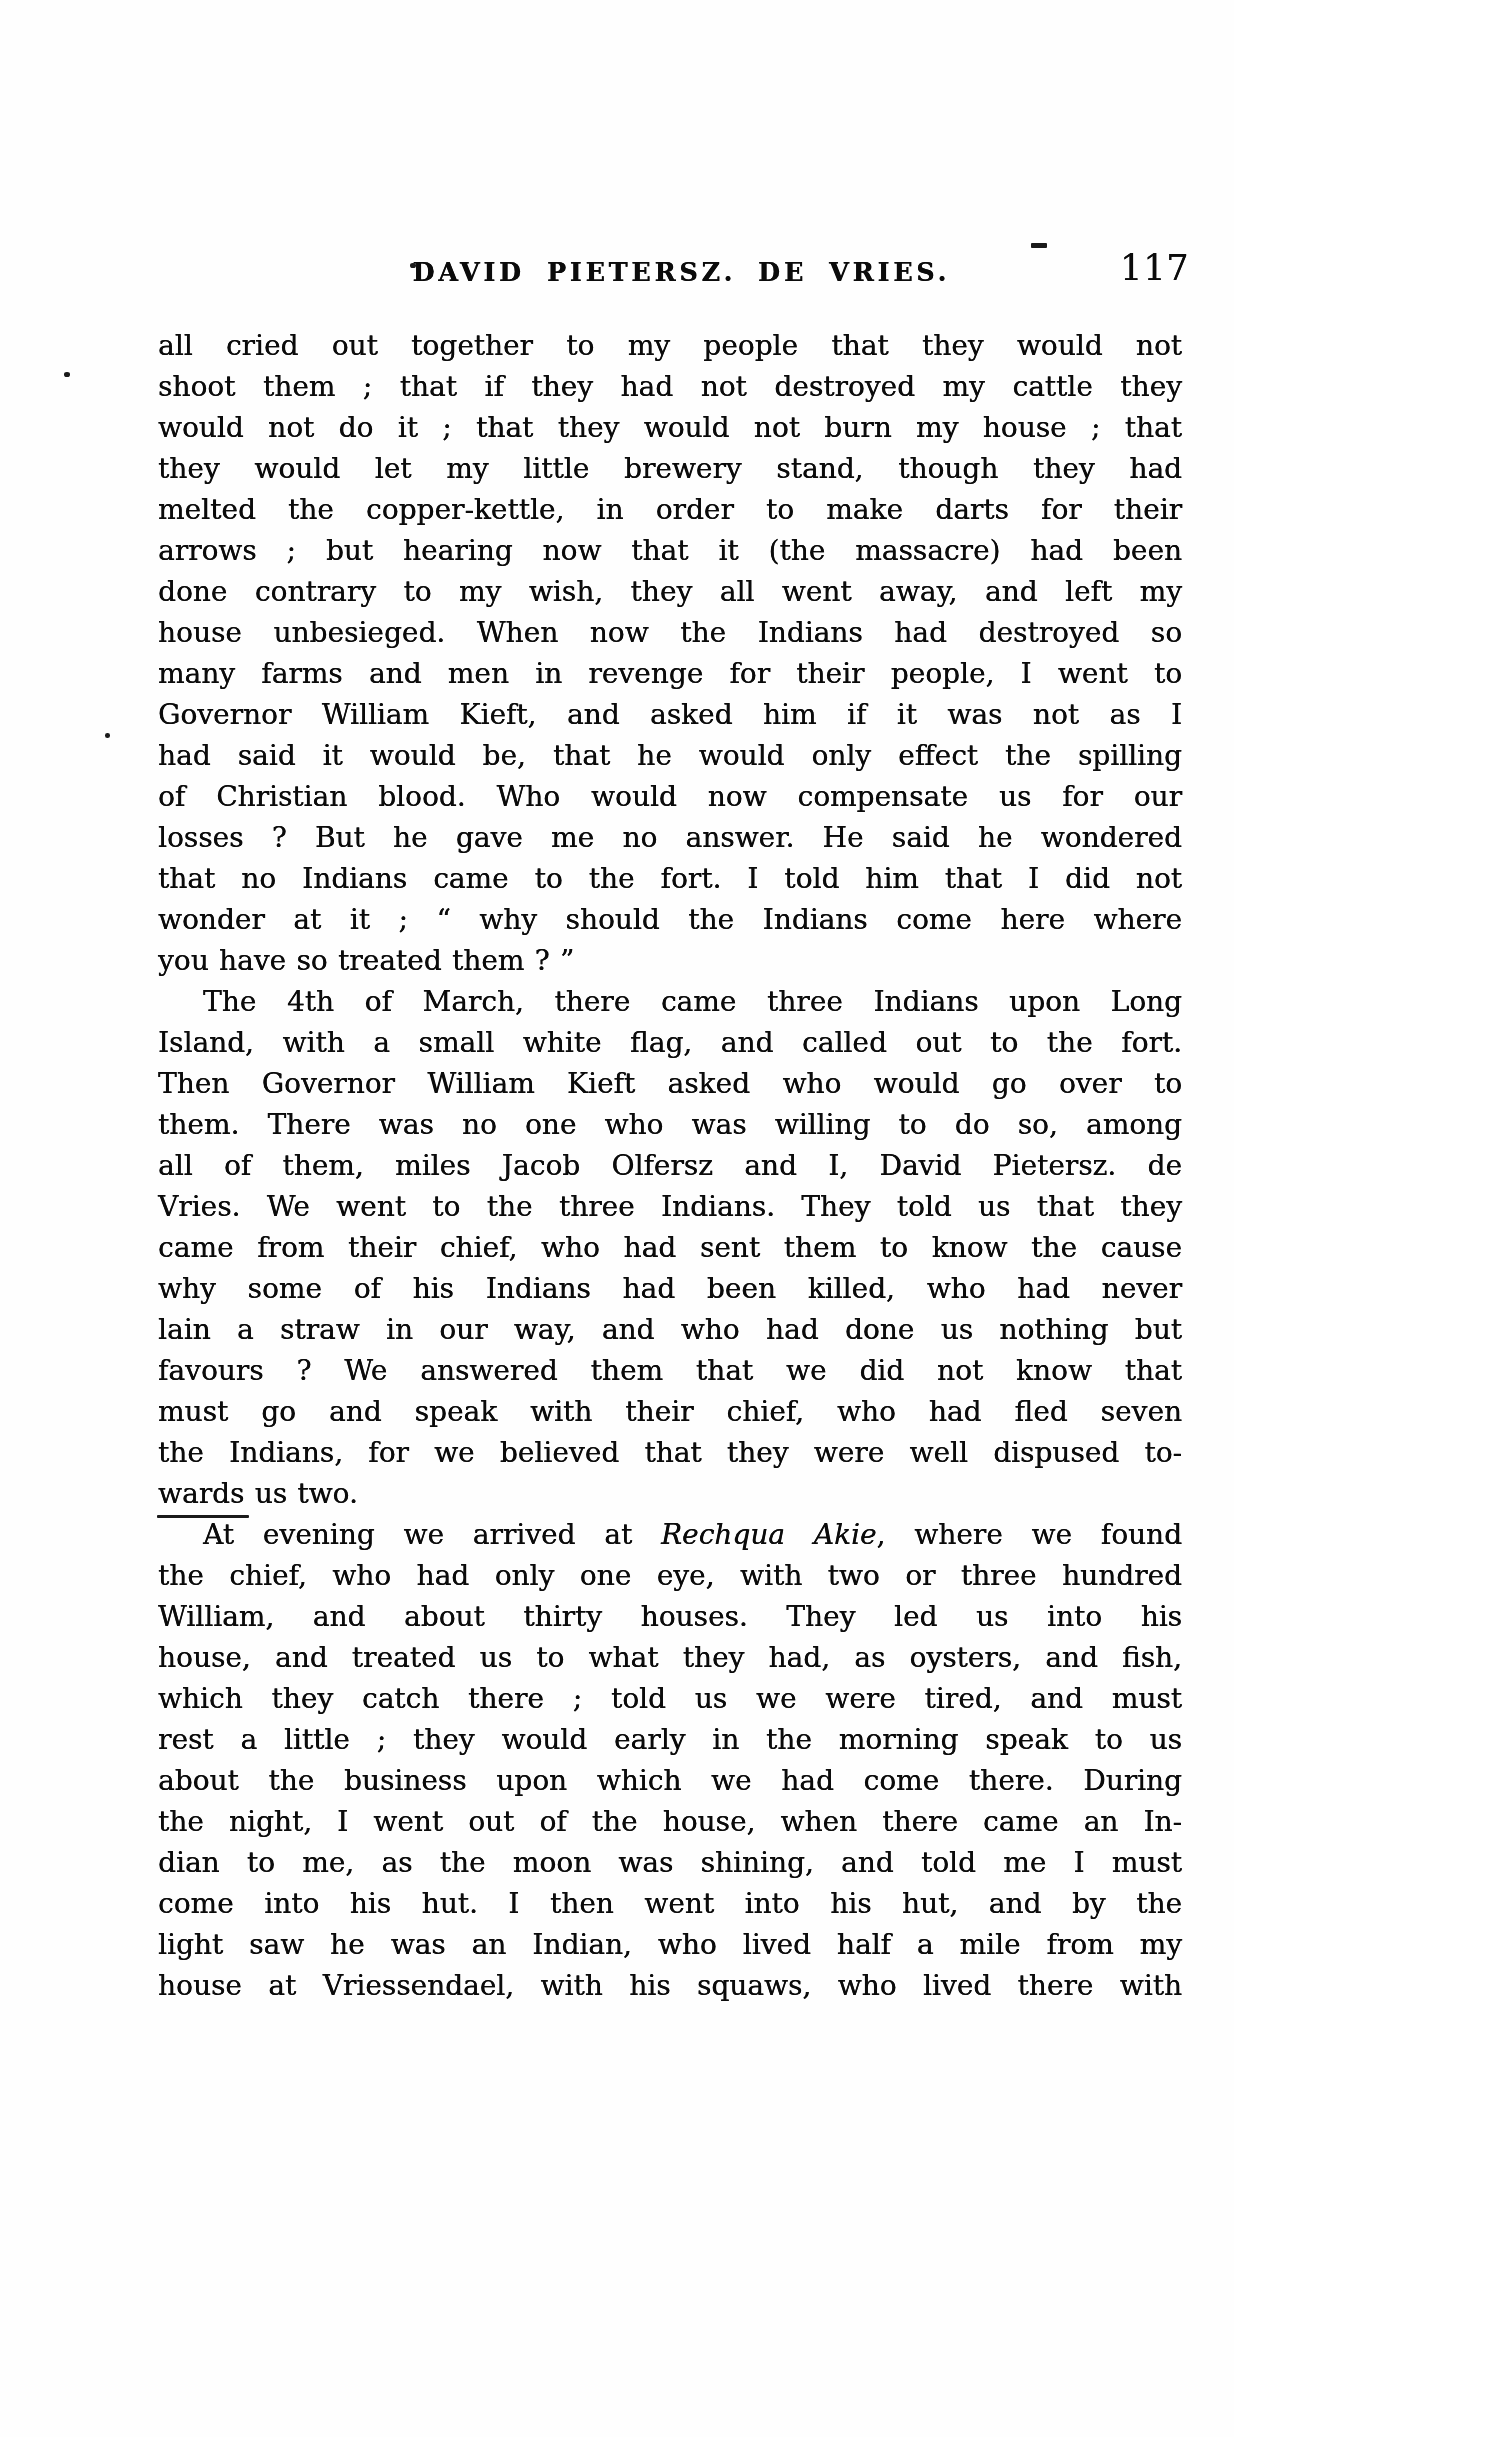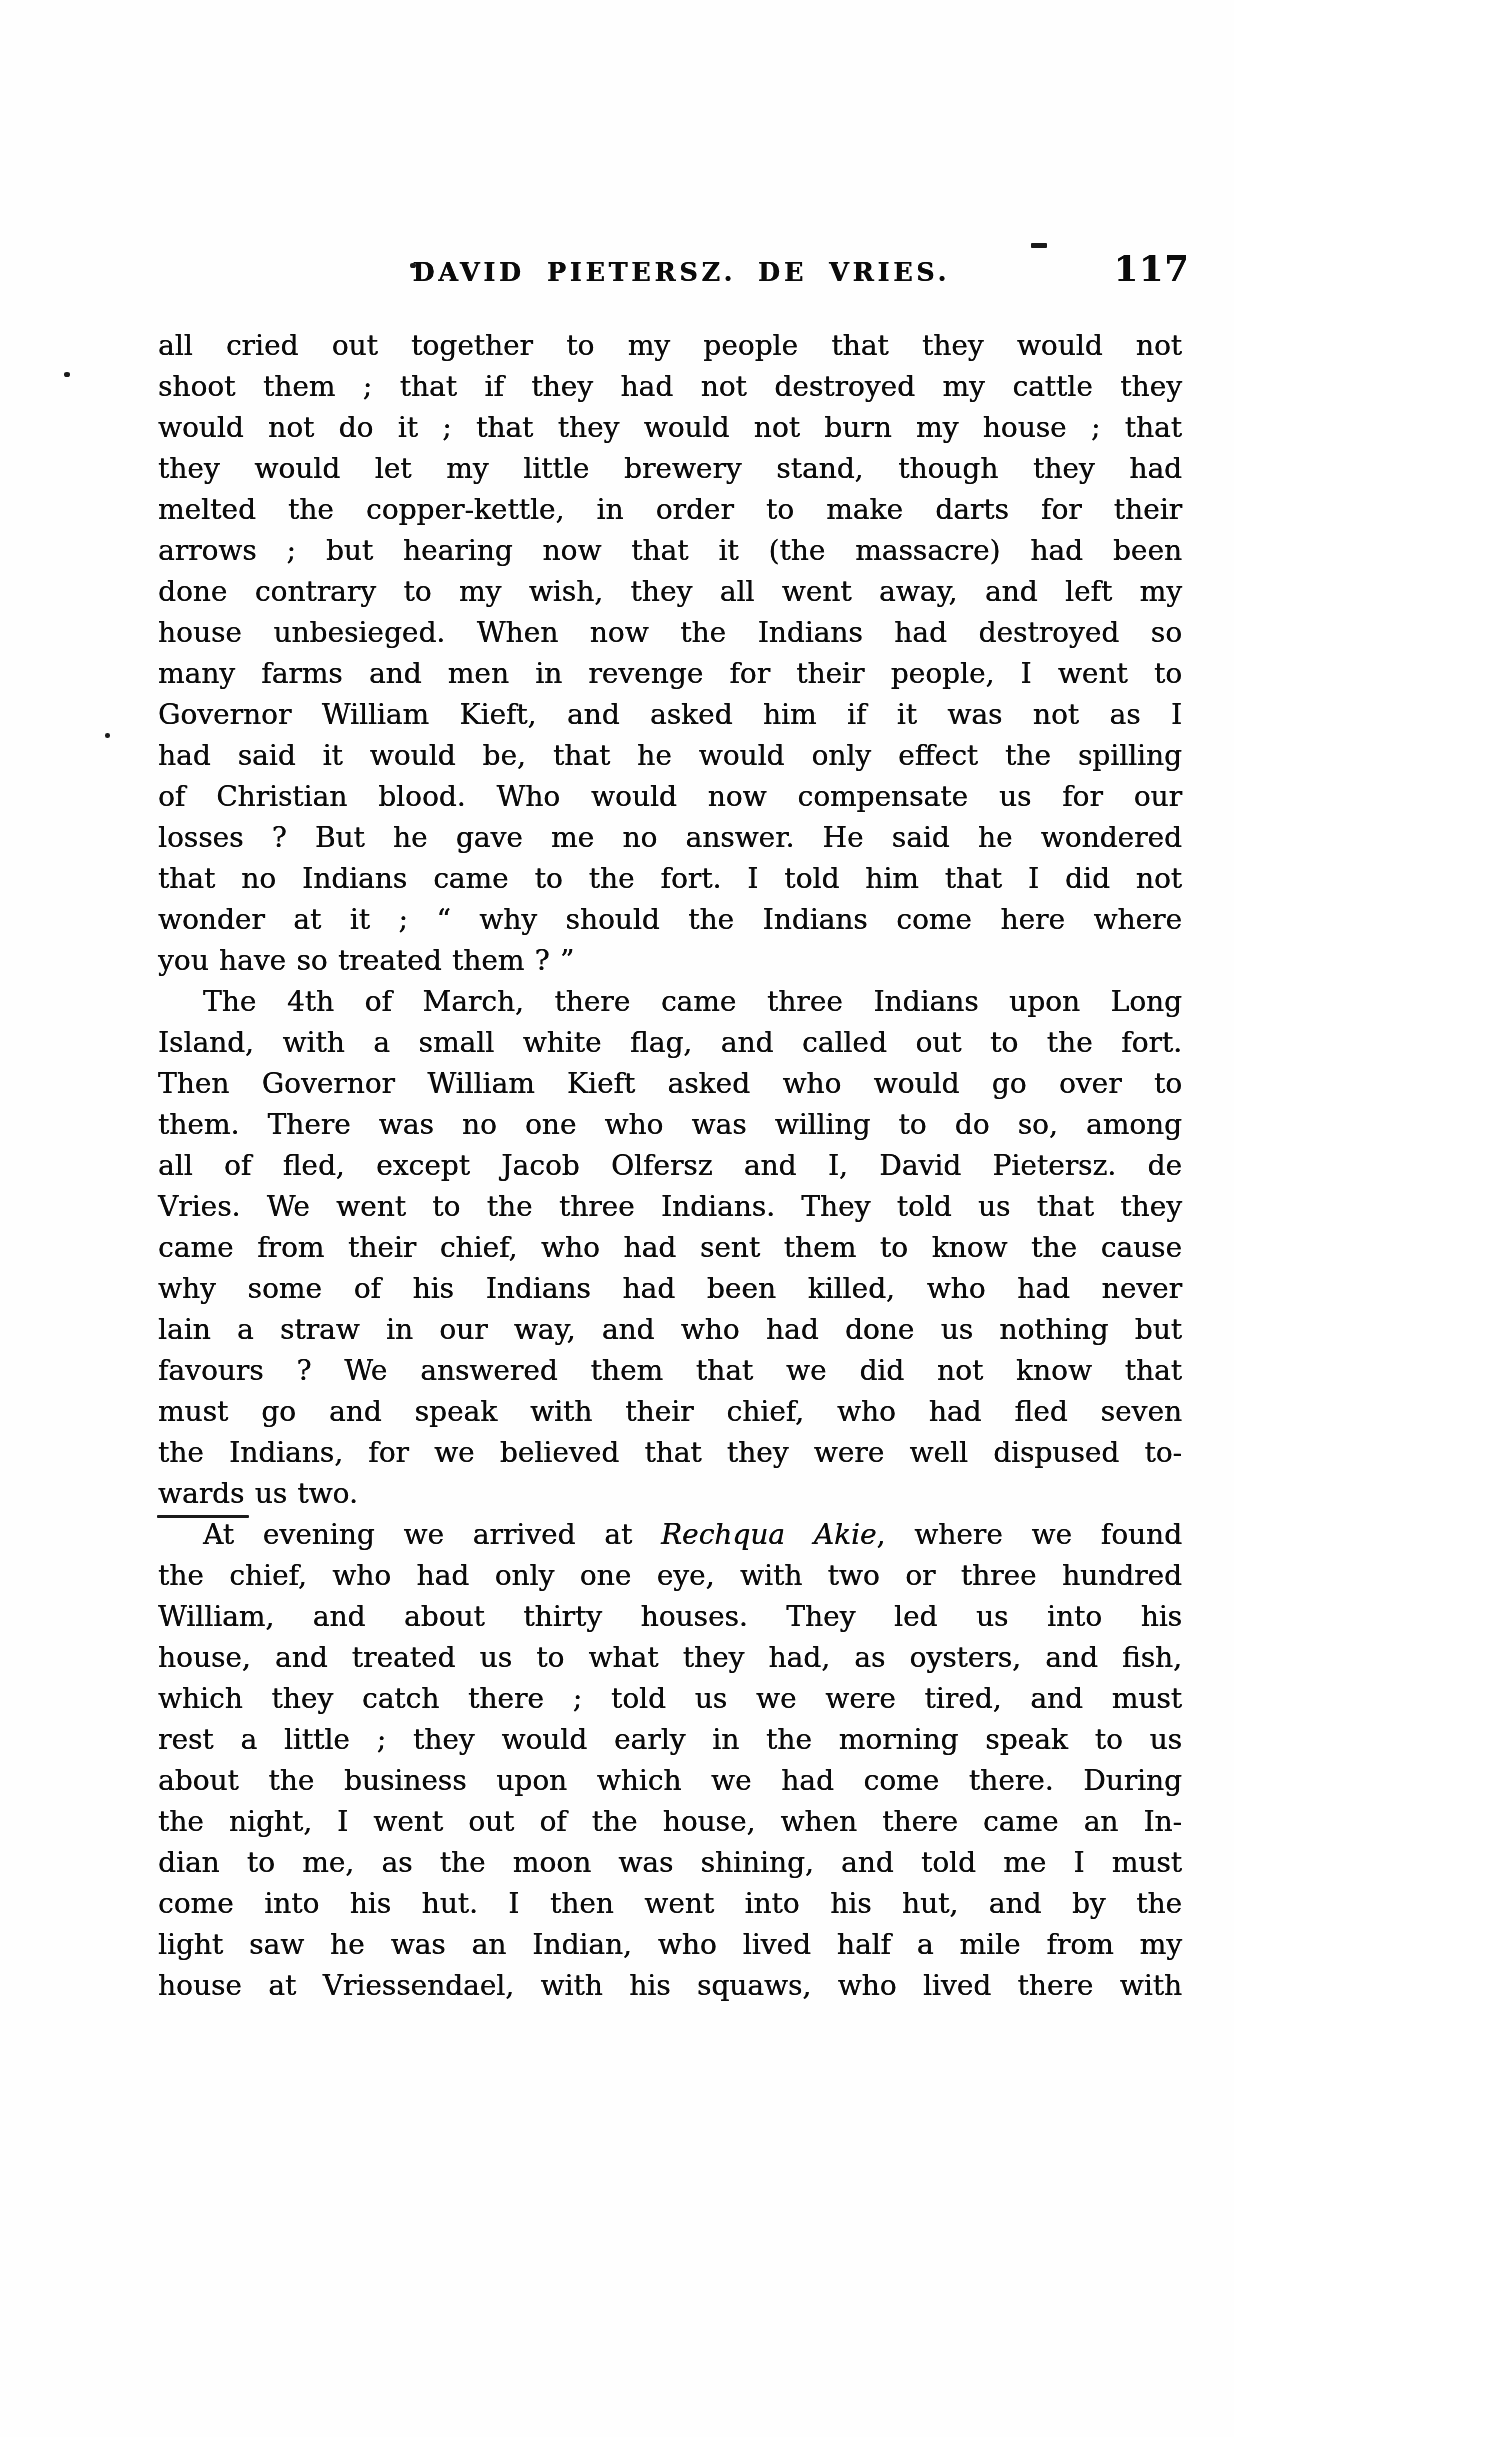--- a/index.html
+++ b/index.html
@@ -32,21 +32,21 @@
     letter-spacing: 3.8px;
     word-spacing: 9.4px;
     white-space: nowrap;
     text-shadow: 0.3px 0 0 currentColor;
   }
   .page-num {
     position: absolute;
     right: -7.5px;
     top: 0;
     font-size: 35px;
-    font-weight: bold;
+    font-weight: normal;
     letter-spacing: 0.9px;
     text-shadow: 0.3px 0 0 currentColor;
     text-align: center;
   }
   
   .text-block {
     position: absolute;
     top: 325px;
     left: 158px;
     width: 1024px;
@@ -99,21 +99,21 @@
       <div class="line">that no Indians came to the fort.  I told him that I did not</div>
       <div class="line">wonder at it ; “ why should the Indians come here where</div>
       <div class="line par-end">you have so treated them ? ”</div>
     </div>
 
     <div>
       <div class="line indent">The 4th of March, there came three Indians upon Long</div>
       <div class="line">Island, with a small white flag, and called out to the fort.</div>
       <div class="line">Then Governor William Kieft asked who would go over to</div>
       <div class="line">them.  There was no one who was willing to do so, among</div>
-      <div class="line">all of fled, except Jacob Olfersz and I, David Pietersz. de</div>
+      <div class="line">all of them, miles Jacob Olfersz and I, David Pietersz. de</div>
       <div class="line">Vries.  We went to the three Indians.  They told us that they</div>
       <div class="line">came from their chief, who had sent them to know the cause</div>
       <div class="line">why some of his Indians had been killed, who had never</div>
       <div class="line">lain a straw in our way, and who had done us nothing but</div>
       <div class="line">favours ?  We answered them that we did not know that</div>
       <div class="line">must go and speak with their chief, who had fled seven</div>
       <div class="line">the Indians, for we believed that they were well dispused to-</div>
       <div class="line par-end">wards us two.</div>
     </div>
 

